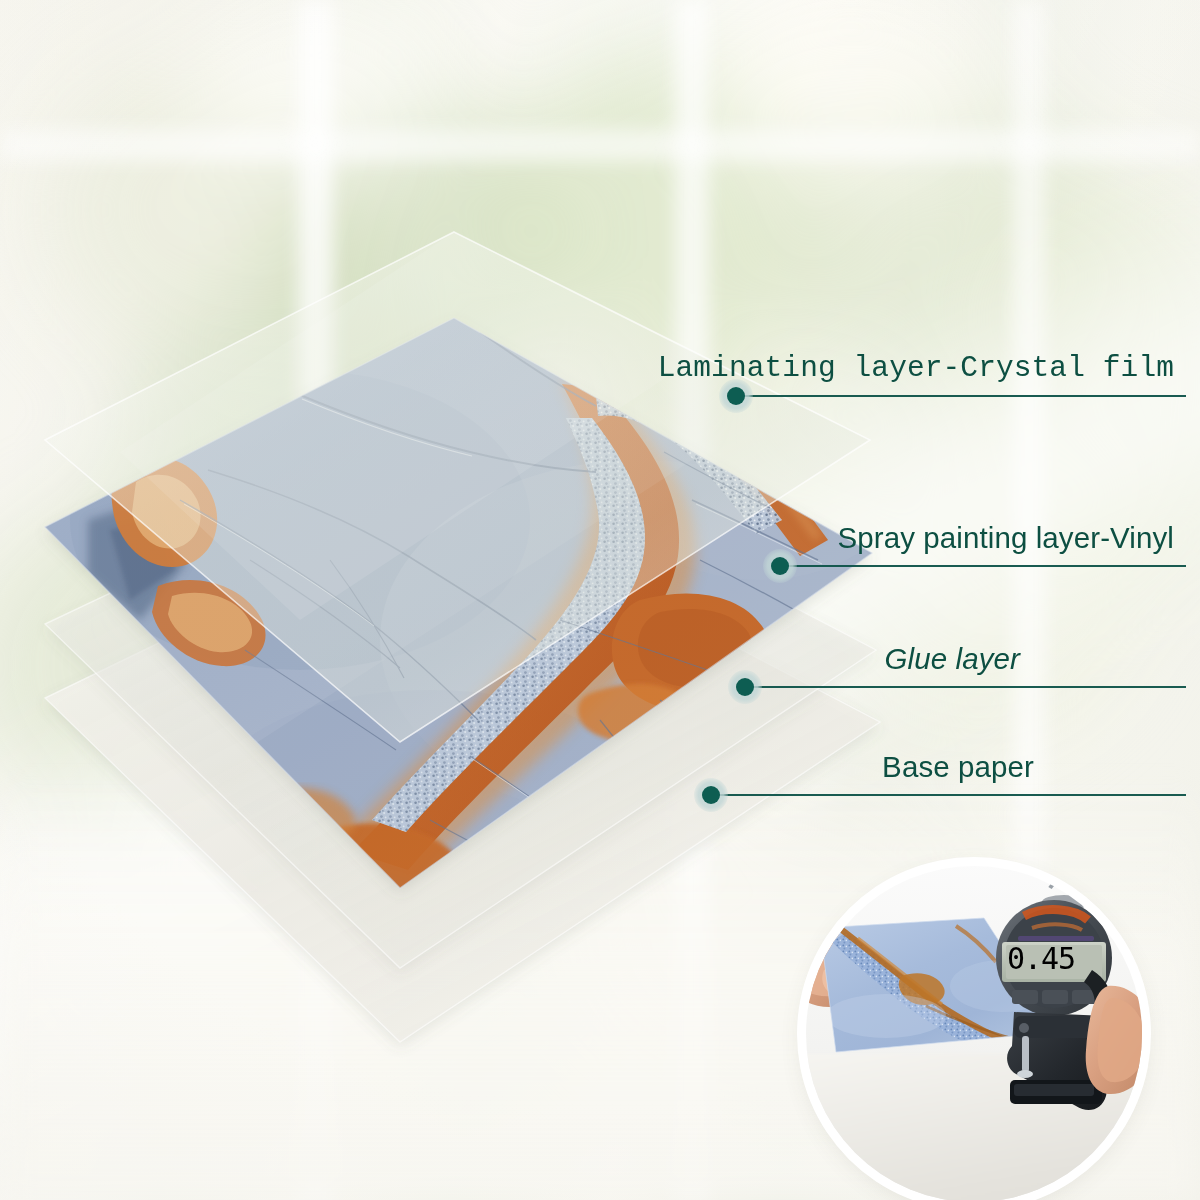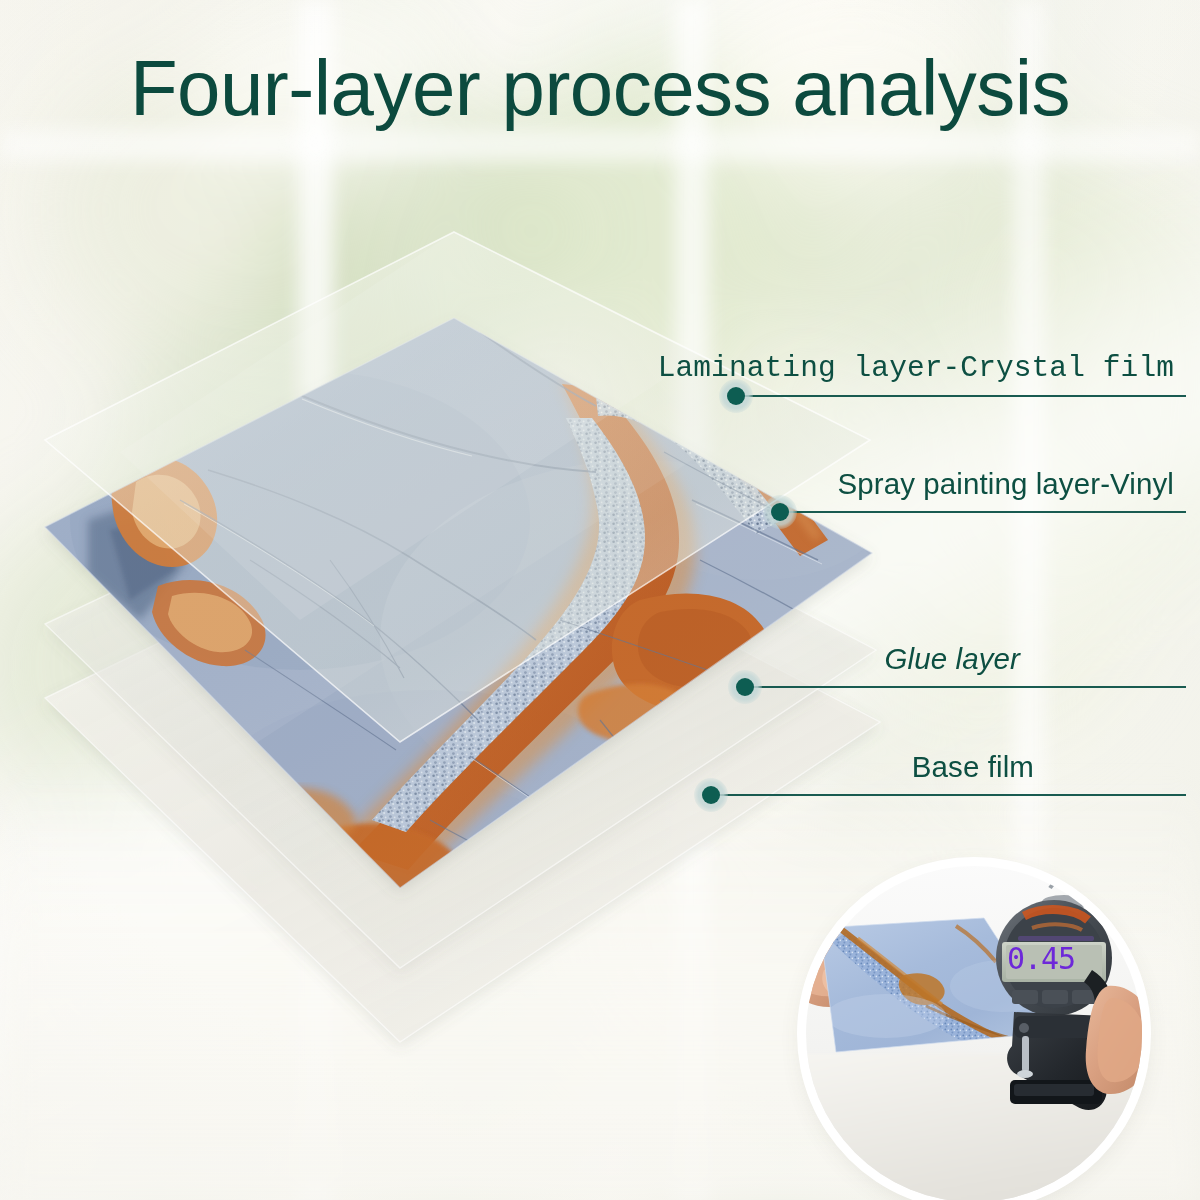--- a/index.html
+++ b/index.html
@@ -180,21 +180,21 @@
     background: linear-gradient(170deg, #f6f5f1 0%, #e4e2dc 60%, #dcdad3 100%);
     filter: blur(1.5px);
   }
   #inset .gauge-num {
     position: absolute;
     left: 196px; top: 76px;
     width: 78px; height: 34px;
     font-family: "DejaVu Sans Mono", monospace;
     font-size: 30px;
     letter-spacing: -1px;
-    color: #6d28d9;
+    color: #000000;
     text-align: center;
     line-height: 34px;
   }
 
   .nosel { user-select: none; }
 </style>
 </head>
 <body>
 
 <div id="stage">
@@ -216,21 +216,20 @@
     <div class="blob" style="left:620px;  top:840px;  width:420px; height:320px; background:rgba(249,248,242,0.70);"></div>
     <div class="blob" style="left:250px;  top:40px;   width:260px; height:200px; background:rgba(252,252,246,0.85);"></div>
     <div class="blob" style="left:760px;  top:30px;   width:300px; height:210px; background:rgba(252,251,244,0.82);"></div>
   </div>
 
   <div class="bg-windowframes"></div>
   <div class="bg-sunstreak"></div>
   <div class="bg-floor"></div>
   <div class="bg-vignette"></div>
 
-  <h1 id="title" class="nosel">Four-layer process analysis</h1>
 
   <div id="stack">
 
     <div class="sheet">
       <svg viewBox="0 0 1200 1200" preserveAspectRatio="none">
         <defs>
 
           <linearGradient id="gFilm" x1="0" y1="0" x2="1" y2="1">
             <stop offset="0%" stop-color="#ffffff" stop-opacity="0.50"></stop>
             <stop offset="35%" stop-color="#eef1e4" stop-opacity="0.42"></stop>
@@ -436,39 +435,39 @@
     </div>
   </div>
 
   <div class="callout" style="left:736px; top:396px; width:450px; height:1px;font-family:Liberation Mono, monospace;">
     <div class="cline" style="width:450px;"></div>
     <div class="cdot-halo"></div>
     <div class="cdot"></div>
     <div class="ctext nosel">Laminating layer-Crystal film</div>
   </div>
 
-  <div class="callout" style="left:780px; top:512px; width:406px; height:1px;">
+  <div class="callout" style="left:780px; top:566px; width:406px; height:1px;">
     <div class="cline" style="width:406px;"></div>
     <div class="cdot-halo"></div>
     <div class="cdot"></div>
     <div class="ctext nosel">Spray painting layer-Vinyl</div>
   </div>
 
   <div class="callout" style="left:745px; top:687px; width:441px; height:1px;">
     <div class="cline" style="width:441px;"></div>
     <div class="cdot-halo"></div>
     <div class="cdot"></div>
     <div class="ctext nosel" style="right:166px;font-style:italic;">Glue layer</div>
   </div>
 
   <div class="callout" style="left:711px; top:795px; width:475px; height:1px;">
     <div class="cline" style="width:475px;"></div>
     <div class="cdot-halo"></div>
     <div class="cdot"></div>
-    <div class="ctext nosel" style="right:152px;">Base film</div>
+    <div class="ctext nosel" style="right:152px;">Base paper</div>
   </div>
 
   <div id="inset">
     <div class="photo"></div>
     <div class="tabletop"></div>
 
     <svg viewBox="0 0 336 336" style="position:absolute;inset:0;width:100%;height:100%;">
       <defs>
         <linearGradient id="gSkin" x1="0" y1="0" x2="1" y2="1">
           <stop offset="0%" stop-color="#e8b89a"></stop>

